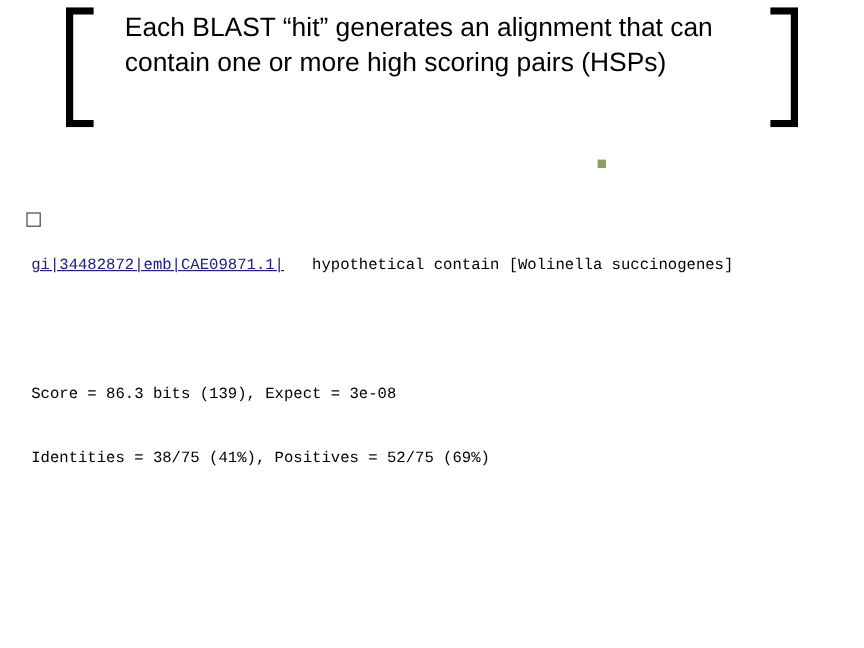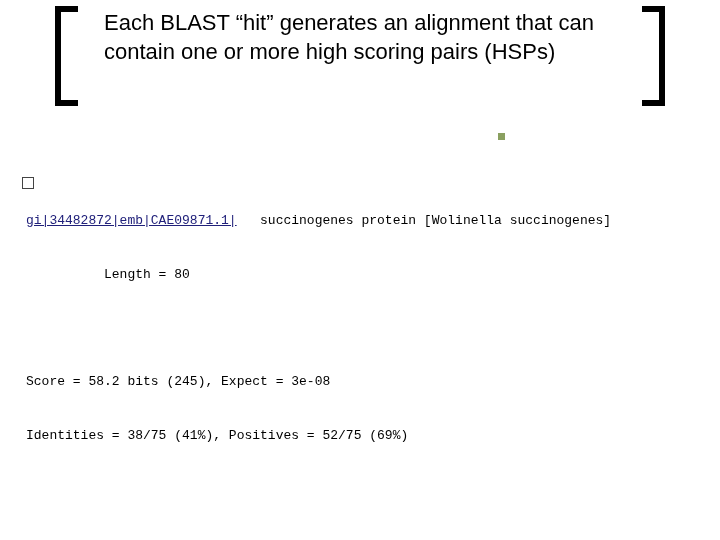--- a/index.html
+++ b/index.html
@@ -85,24 +85,23 @@
     <path d="M10 3 H30 V97 H10" stroke-width="6"></path>
   </svg>
 
   <div class="title-block">Each BLAST “hit” generates an alignment that can contain one or more high scoring pairs (HSPs)</div>
 
   <div class="hsp-bullet"></div>
 
   <div class="hit-bullet"></div>
 
   <div class="alignment">
-    <div><span class="defline2">gi|34482872|emb|CAE09871.1|</span><span>   succinogenes protein [Wolinella succinogenes]</span></div>
-    <div>          Length = 80</div>
+    <div><span class="defline2">gi|34482872|emb|CAE09871.1|</span><span>   hypothetical contain [Wolinella succinogenes]</span></div>
     <div>&nbsp;</div>
-    <div>Score = 58.2 bits (245), Expect = 3e-08</div>
+    <div>Score = 86.3 bits (139), Expect = 3e-08</div>
     <div>Identities = 38/75 (41%), Positives = 52/75 (69%)</div>
     <div>&nbsp;</div>
     
     
     
     
     
     
     
   </div>

